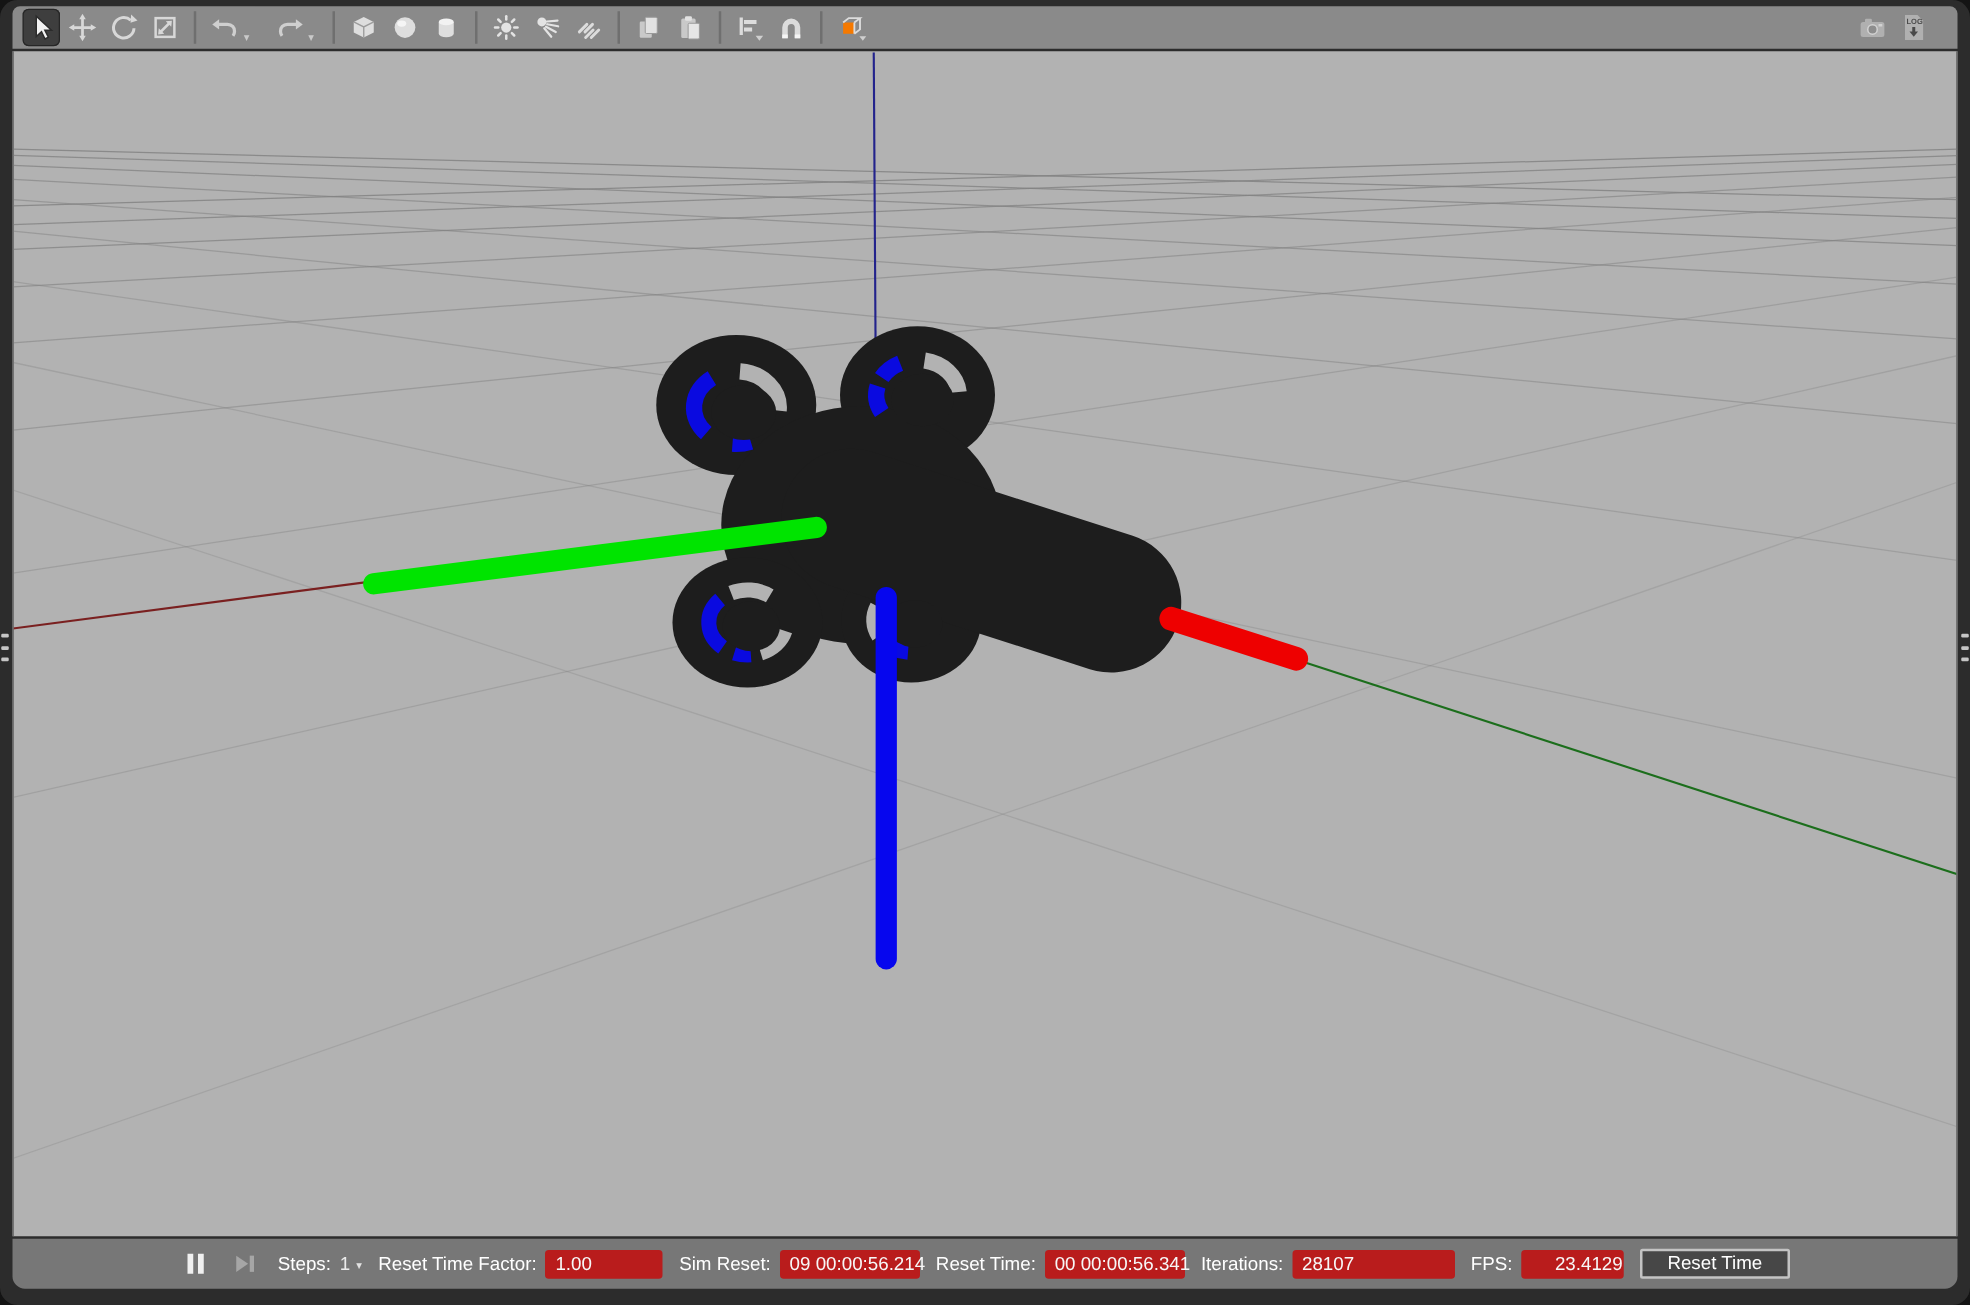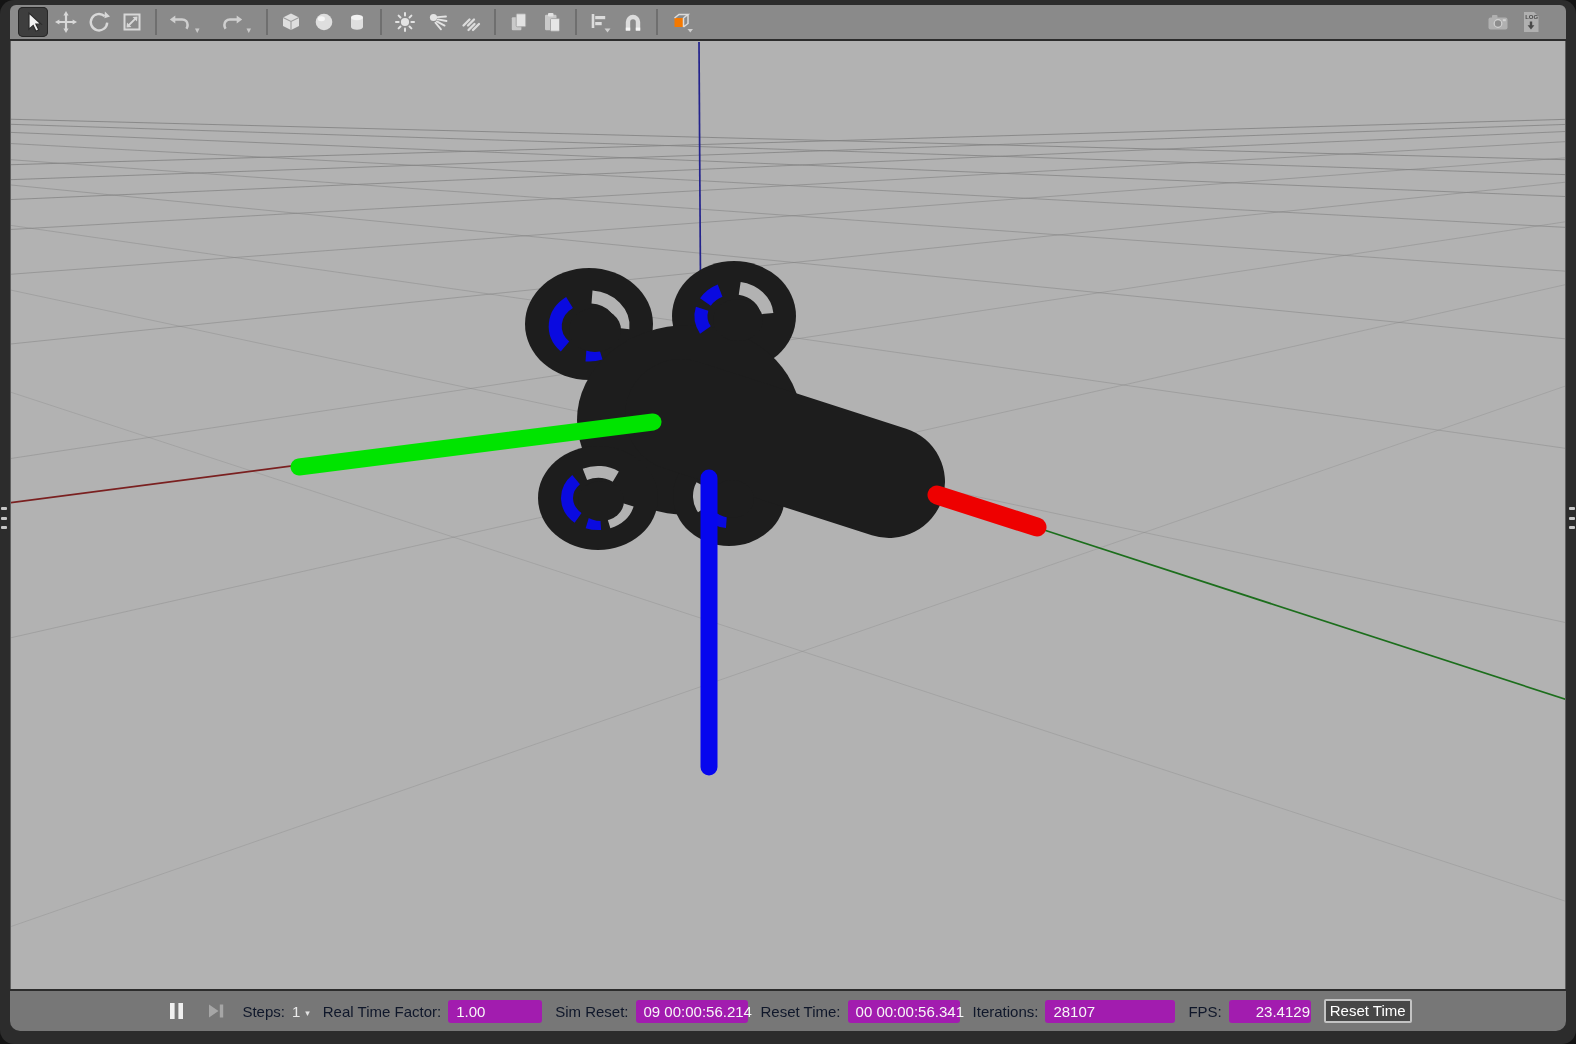--- a/index.html
+++ b/index.html
@@ -26,29 +26,29 @@
         justify-content:space-between;}
   .grip span{display:block;height:3px;background:#c6c6c6;border-radius:1px;}
   .grip.left{left:1px;}
   .grip.right{right:1px;}
 
   
   .statusbar{position:absolute;left:10px;right:10px;top:991px;height:40px;background:#777777;
              border-radius:0 0 10px 10px;display:flex;align-items:center;justify-content:center;
              gap:13px;font-size:15px;color:#ebebeb;}
   .sb-group{display:flex;align-items:center;gap:7px;}
-  .sb-label{white-space:nowrap;color:#0f172a;}
-  .sb-field{background:#a21caf;border-radius:3px;height:23px;display:flex;align-items:center;
+  .sb-label{white-space:nowrap;color:#ffffff;}
+  .sb-field{background:#b91c1c;border-radius:3px;height:23px;display:flex;align-items:center;
             padding:0 8px;color:#f7f7f7;white-space:nowrap;box-sizing:border-box;}
   .sb-field.w-rtf{width:94px;}
   .sb-field.w-time{width:112px;}
   .sb-field.w-iter{width:130px;}
   .sb-field.w-fps{width:82px;padding-left:27px;}
   .sb-btn{background:#474747;border:2px solid #c3c3c3;border-radius:2px;color:#ffffff;
-          padding:1px 4px;font-size:15px;line-height:1.25;}
+          padding:1px 20px;font-size:15px;line-height:1.25;}
   .playbtn{width:26px;height:24px;display:flex;align-items:center;justify-content:center;flex:none;}
   .steps-caret{font-size:9px;color:#e3e3e3;align-self:flex-end;margin:0 0 2px -2px;}
 </style>
 </head>
 <body>
 
 <div class="window">
 
   <div class="toolbar">
 
@@ -345,21 +345,21 @@
       </svg>
     </div>
 
     <div class="sb-group">
       <span class="sb-label">Steps:</span>
       <span>1</span>
       <span class="steps-caret">▾</span>
     </div>
 
     <div class="sb-group">
-      <span class="sb-label">Real Time Factor:</span>
+      <span class="sb-label">Reset Time Factor:</span>
       <span class="sb-field w-rtf">1.00</span>
     </div>
 
     <div class="sb-group">
       <span class="sb-label">Sim Reset:</span>
       <span class="sb-field w-time">09 00:00:56.214</span>
     </div>
 
     <div class="sb-group">
       <span class="sb-label">Reset Time:</span>

